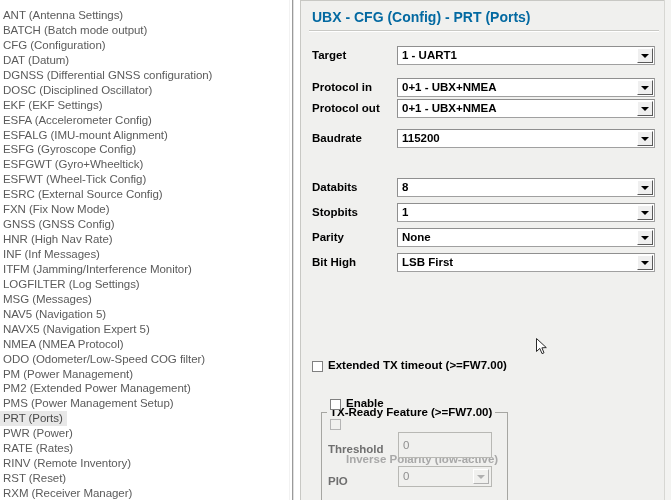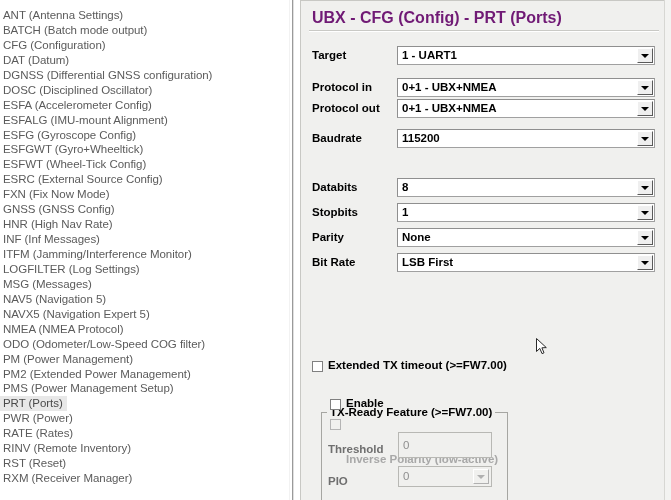--- a/index.html
+++ b/index.html
@@ -100,23 +100,23 @@
     width: 7px; height: 500px;
     background: #f3f3f1;
     border-left: 1px solid #d7d7d3;
     box-sizing: border-box;
   }
 
   #panel-title {
     position: absolute;
     left: 11px;
     top: 8px;
-    font-size: 16px;
+    font-size: 14px;
     font-weight: bold;
-    color: #701a75;
+    color: #0369a1;
     white-space: nowrap;
   }
   #panel-title-rule {
     position: absolute;
     left: 8px;
     top: 29px;
     width: 350px;
     height: 1px;
     background: #c9c9c5;
   }
@@ -286,20 +286,23 @@
       <div class="side-item-wrap">
         <div class="side-item">DAT (Datum)</div>
       </div>
       <div class="side-item-wrap">
         <div class="side-item">DGNSS (Differential GNSS configuration)</div>
       </div>
       <div class="side-item-wrap">
         <div class="side-item">DOSC (Disciplined Oscillator)</div>
       </div>
       <div class="side-item-wrap">
+        <div class="side-item">EKF (EKF Settings)</div>
+      </div>
+      <div class="side-item-wrap">
         <div class="side-item">ESFA (Accelerometer Config)</div>
       </div>
       <div class="side-item-wrap">
         <div class="side-item">ESFALG (IMU-mount Alignment)</div>
       </div>
       <div class="side-item-wrap">
         <div class="side-item">ESFG (Gyroscope Config)</div>
       </div>
       <div class="side-item-wrap">
         <div class="side-item">ESFGWT (Gyro+Wheeltick)</div>
@@ -425,21 +428,21 @@
           </div>
         </div>
         <div class="frow" style="top: 227px;">
           <div class="flabel">Parity</div>
           <div class="fcombo">
             <div class="val">None</div>
             <div class="dropbtn"></div>
           </div>
         </div>
         <div class="frow" style="top: 252px;">
-          <div class="flabel">Bit Rate</div>
+          <div class="flabel">Bit High</div>
           <div class="fcombo">
             <div class="val">LSB First</div>
             <div class="dropbtn"></div>
           </div>
         </div>
       </div>
 
     <div class="cbox" style="left:11px; top:360px;"></div>
     <div class="cblabel" style="left:27px; top:358px;">Extended TX timeout (&gt;=FW7.00)</div>
 

